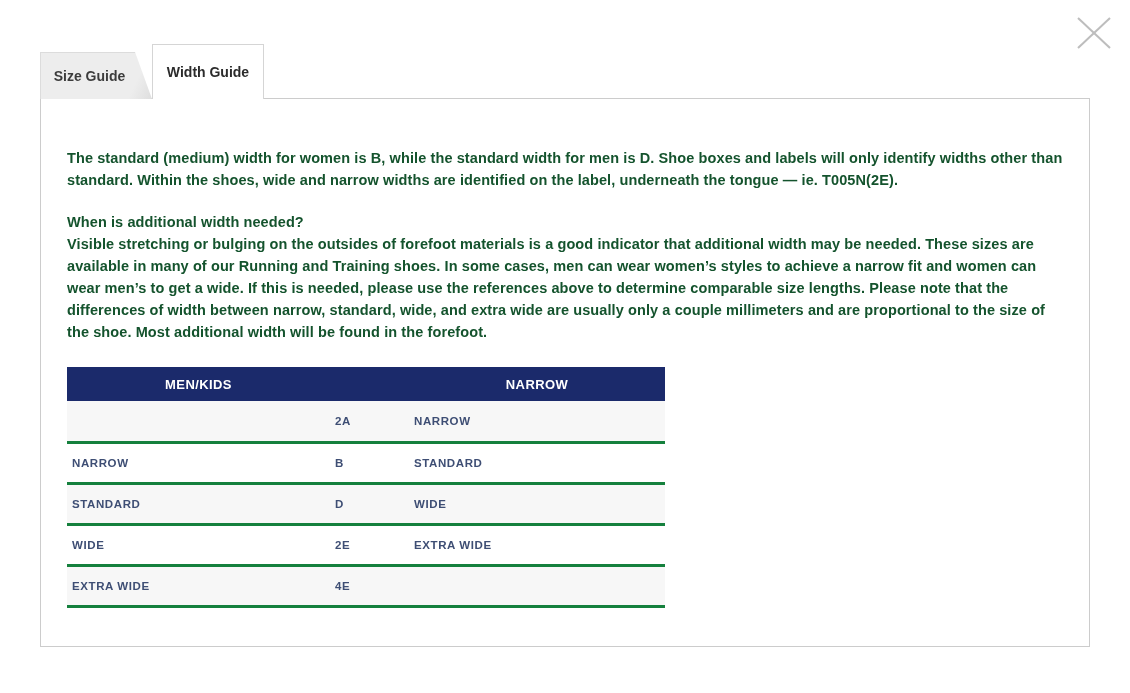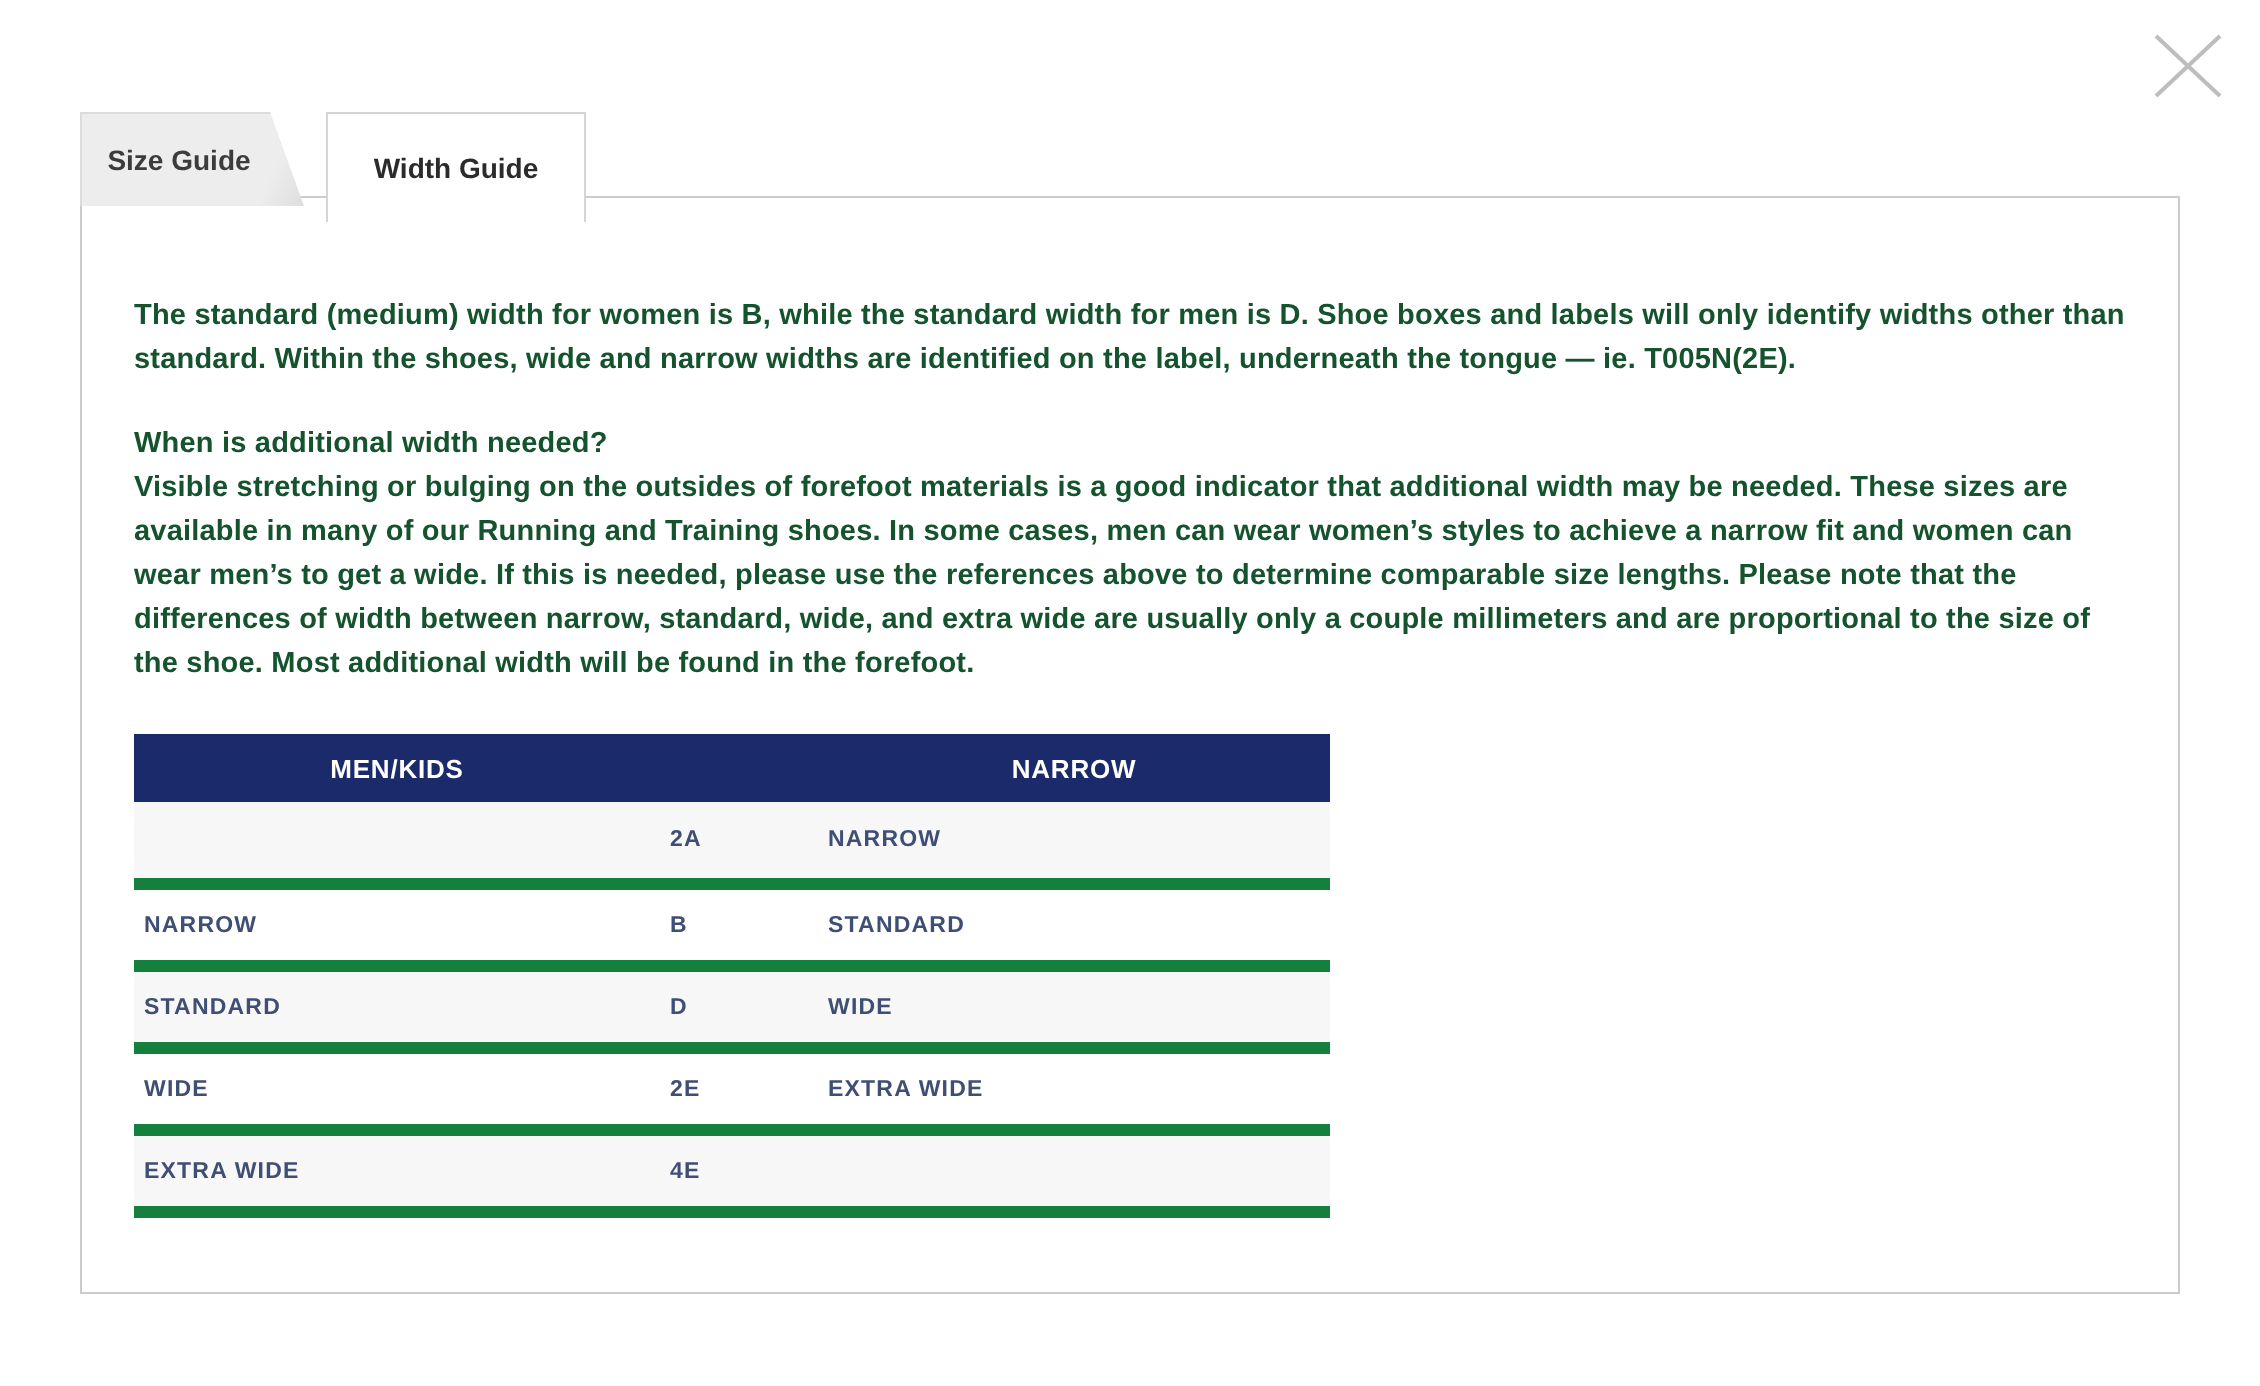--- a/index.html
+++ b/index.html
@@ -25,45 +25,45 @@
     border: none;
     display: flex;
     align-items: center;
     justify-content: center;
   }
 
   
   .tabs {
     position: absolute;
     left: 40px;
-    top: 56px;
+    top: 44px;
     display: flex;
+    align-items: flex-end;
     z-index: 3;
-    gap: 11px;
   }
   .tab {
     display: flex;
     align-items: center;
     justify-content: center;
     font-size: 14px;
     font-weight: 700;
     cursor: pointer;
   }
   .tab-inactive {
     width: 112px;
     height: 47px;
     background: linear-gradient(115deg, #ededed 82%, #dedede 100%);
     color: #3c3c3c;
     clip-path: polygon(0 0, calc(100% - 17px) 0, 100% 100%, 0 100%);
     border-top: 1px solid #dcdcdc;
     border-left: 1px solid #dcdcdc;
     padding-right: 14px;
   }
   .tab-active {
-    width: 130px;
+    width: 112px;
     height: 55px;
     background: #ffffff;
     color: #2b2b2b;
     border: 1px solid #d5d5d5;
     border-bottom: none;
     margin-left: -0px;
     position: relative;
     z-index: 4;
   }
 
@@ -110,21 +110,21 @@
     letter-spacing: 0.4px;
     margin-left: 16px;
   }
   .width-table td {
     height: 41px;
     font-size: 11.5px;
     font-weight: 600;
     color: #3e4e74;
     letter-spacing: 0.6px;
     padding-left: 5px;
-    border-bottom: 6px solid #15803d;
+    border-bottom: 3px solid #15803d;
     background: #ffffff;
   }
   .width-table tr.odd td { background: #f7f7f7; }
 </style>
 </head>
 <body>
 
 <div class="canvas">
 
   <button class="close-btn" aria-label="Close">

